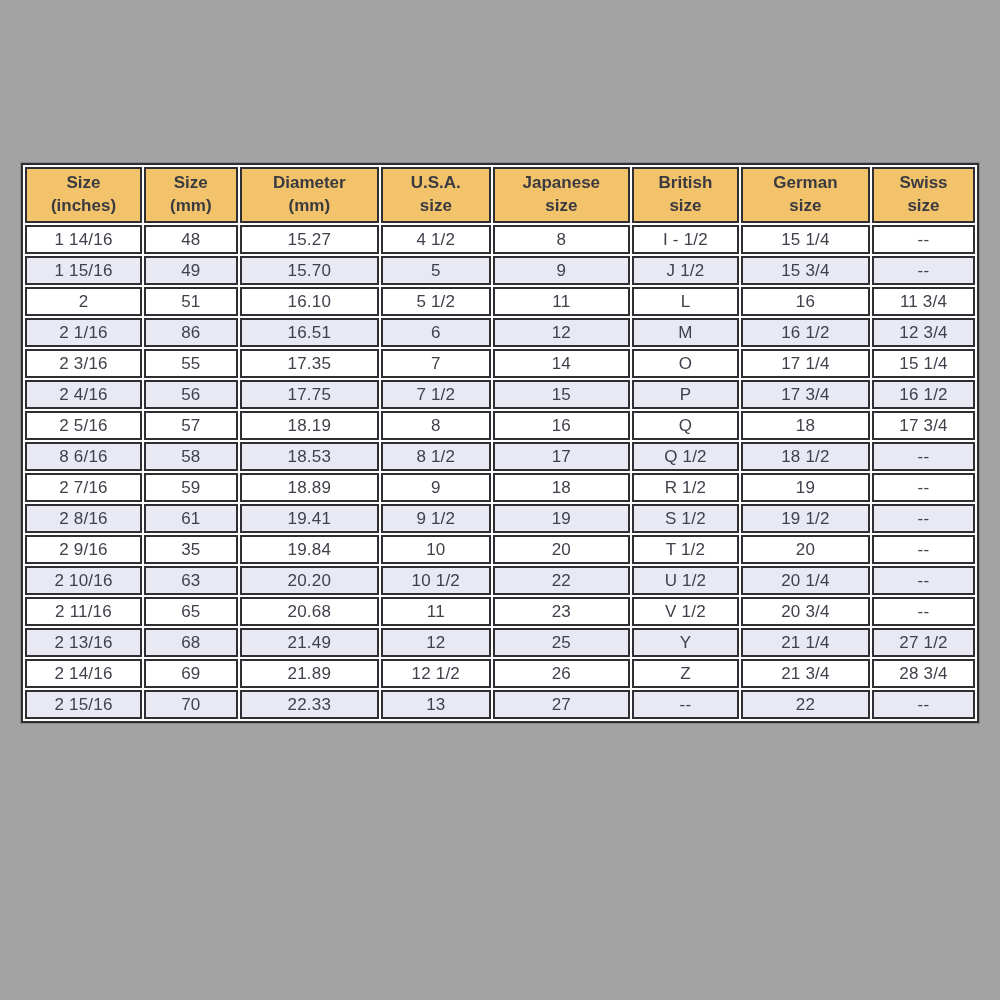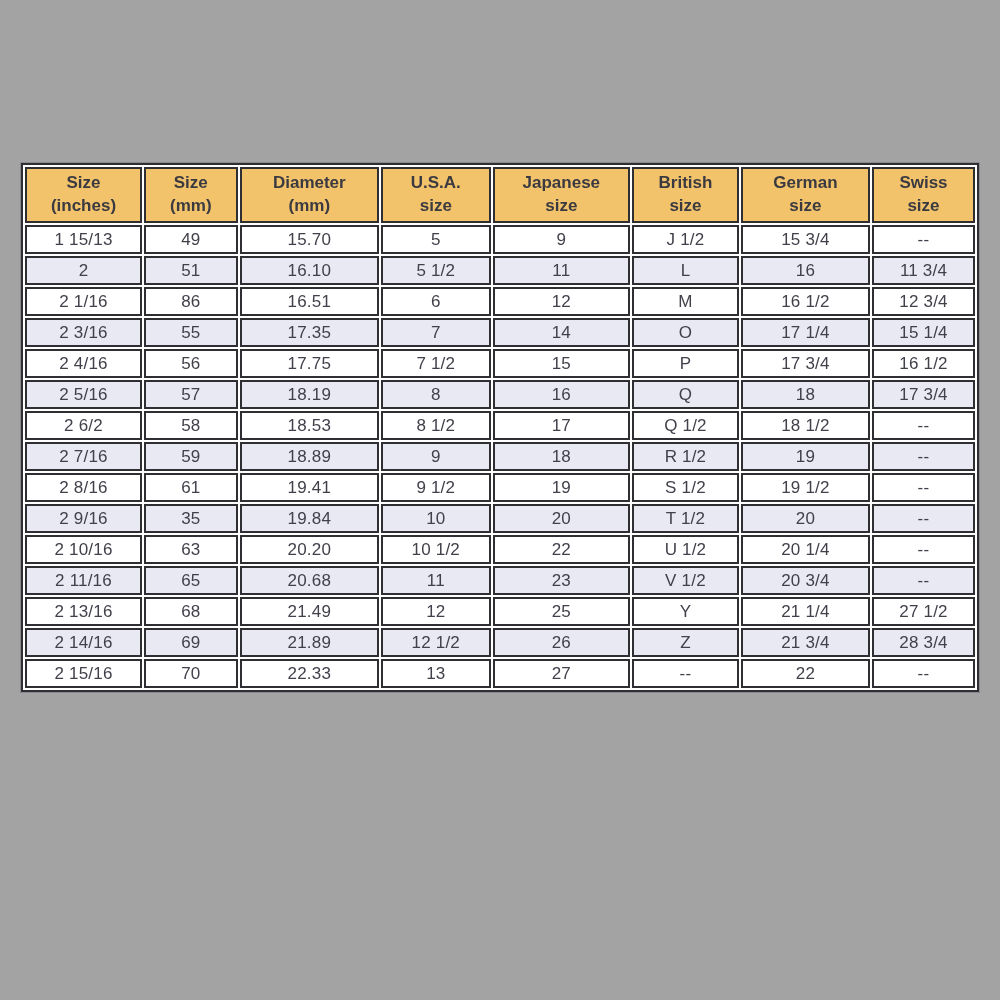--- a/index.html
+++ b/index.html
@@ -102,21 +102,31 @@
             <th>British
 size</th>
             <th>German
 size</th>
             <th>Swiss
 size</th>
           </tr>
       </thead>
       <tbody>
           <tr>
-            <td>1 15/13</td>
+            <td>1 14/16</td>
+            <td>48</td>
+            <td>15.27</td>
+            <td>4 1/2</td>
+            <td>8</td>
+            <td>I - 1/2</td>
+            <td>15 1/4</td>
+            <td>--</td>
+          </tr>
+          <tr>
+            <td>1 15/16</td>
             <td>49</td>
             <td>15.70</td>
             <td>5</td>
             <td>9</td>
             <td>J 1/2</td>
             <td>15 3/4</td>
             <td>--</td>
           </tr>
           <tr>
             <td>2</td>
@@ -162,21 +172,21 @@
             <td>2 5/16</td>
             <td>57</td>
             <td>18.19</td>
             <td>8</td>
             <td>16</td>
             <td>Q</td>
             <td>18</td>
             <td>17 3/4</td>
           </tr>
           <tr>
-            <td>2 6/2</td>
+            <td>8 6/16</td>
             <td>58</td>
             <td>18.53</td>
             <td>8 1/2</td>
             <td>17</td>
             <td>Q 1/2</td>
             <td>18 1/2</td>
             <td>--</td>
           </tr>
           <tr>
             <td>2 7/16</td>

